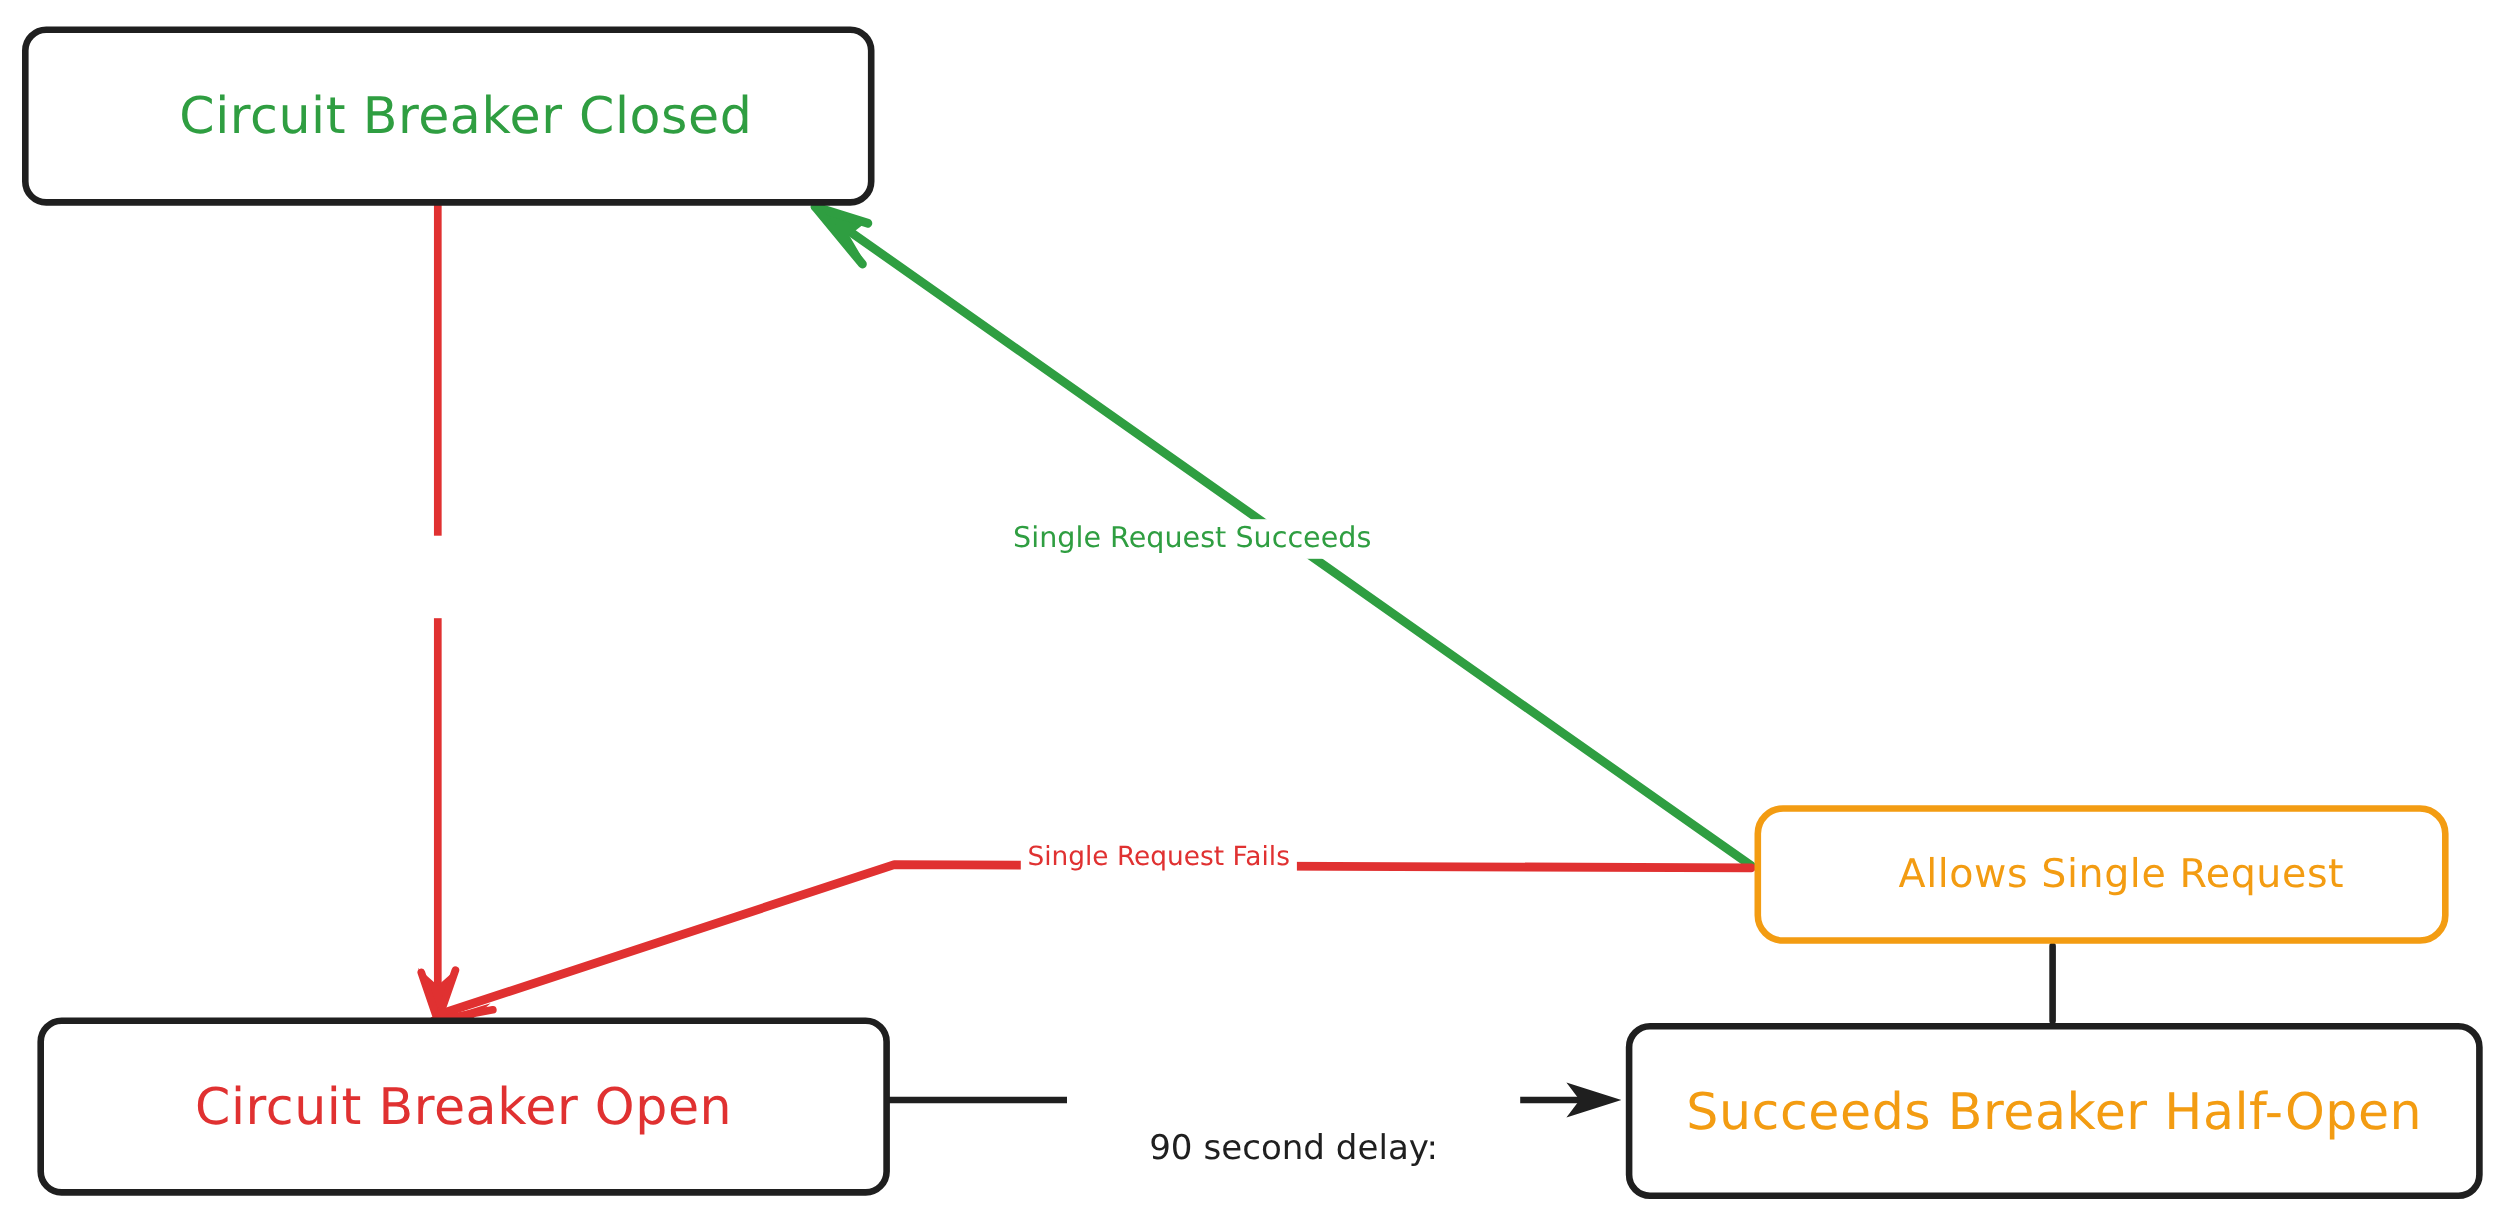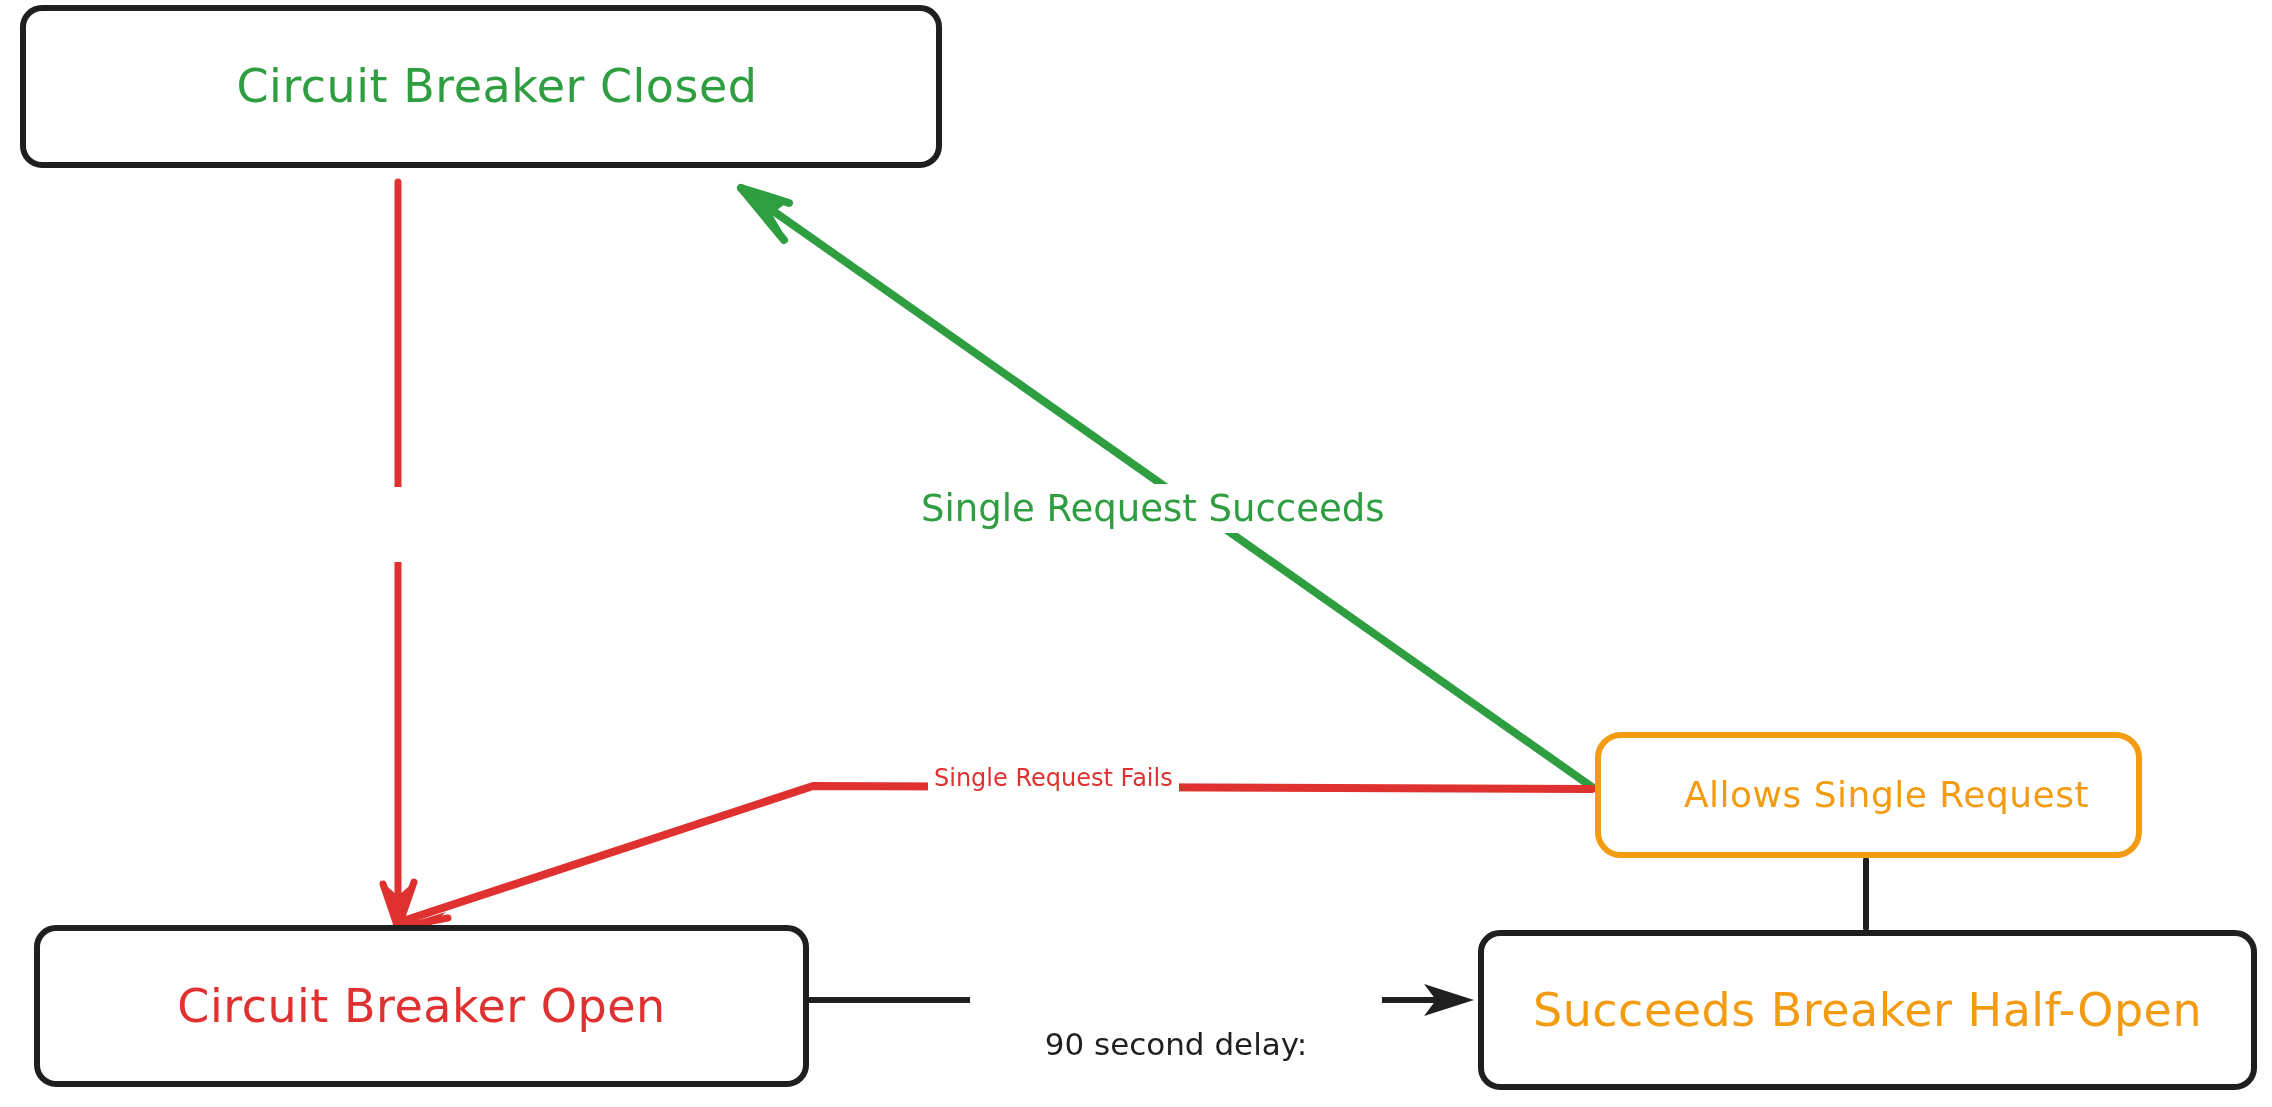--- a/index.html
+++ b/index.html
@@ -42,23 +42,23 @@
     border: 6px solid #f39c12;
     border-radius: 26px;
   }
   .node-label {
     font-family: "DejaVu Sans", sans-serif;
     font-weight: 400;
     letter-spacing: 0.5px;
     line-height: 1.1;
     white-space: nowrap;
   }
-  #node-closed { left: 20px; top: 5px; width: 922px; height: 163px; padding-left: 32px; }
+  #node-closed { left: 20px; top: 24px; width: 775px; height: 163px; padding-left: 32px; }
   #node-open   { left: 34px; top: 925px; width: 775px; height: 162px; }
-  #node-allows { left: 1595px; top: 732px; width: 547px; height: 126px; padding-left: 36px; }
+  #node-allows { left: 1595px; top: 732px; width: 631px; height: 126px; padding-left: 36px; }
   #node-half   { left: 1478px; top: 930px; width: 779px; height: 160px; }
 
   .label-closed { color: #2f9e41; font-size: 46px; }
   .label-open   { color: #e03131; font-size: 46px; }
   .label-allows { color: #f39c12; font-size: 36px; }
   .label-half   { color: #f39c12; font-size: 46px; }
 
   .edge-label {
     position: absolute;
     font-family: "DejaVu Sans", sans-serif;
@@ -70,23 +70,23 @@
   }
   #edge-label-trips {
     left: 150px;
     top: 487px;
     width: 300px;
     color: #e03131;
     font-size: 29px;
   }
   #edge-label-succeeds {
     left: 915px;
-    top: 484px;
+    top: 472px;
     color: #2f9e41;
-    font-size: 37px;
+    font-size: 26px;
   }
   #edge-label-fails {
     left: 928px;
     top: 762px;
     color: #e03131;
     font-size: 24px;
   }
   #edge-label-delay {
     left: 970px;
     top: 948px;

